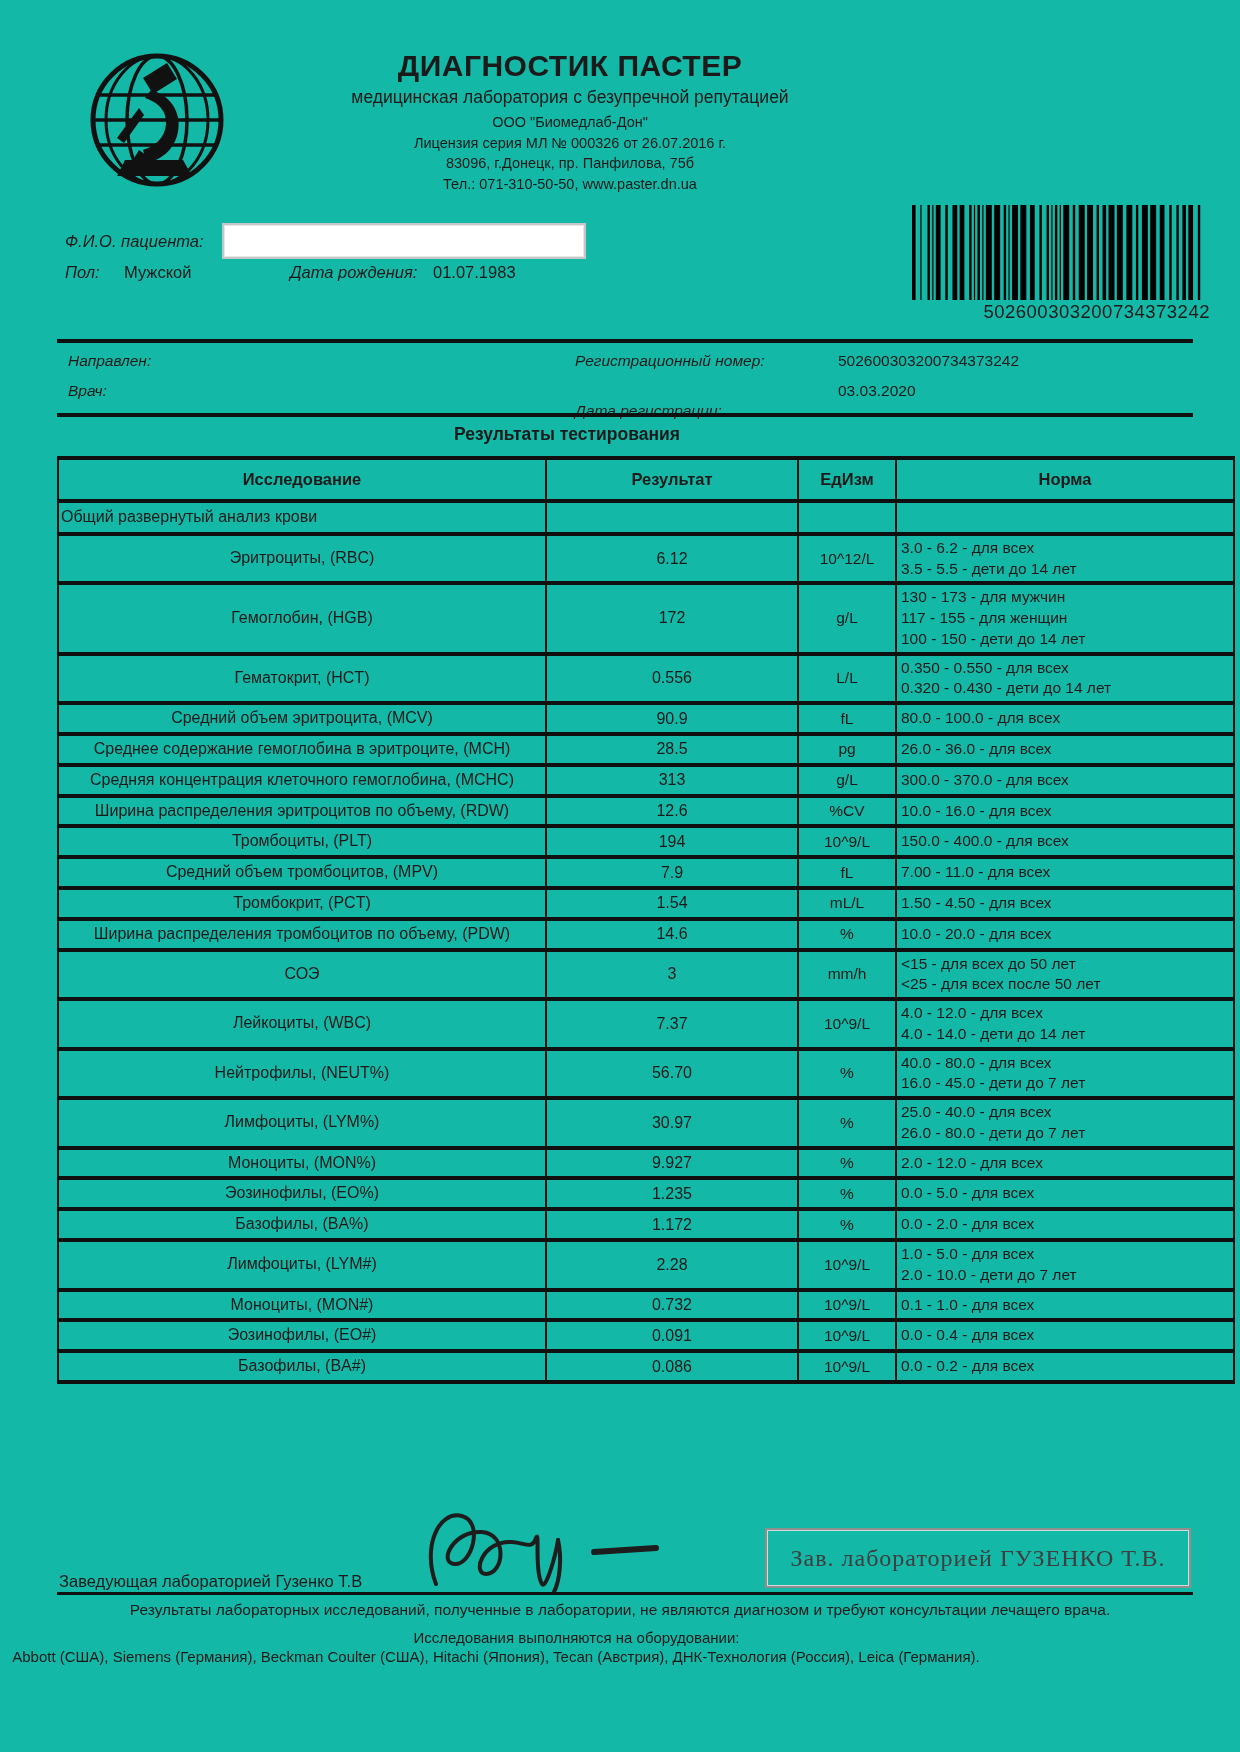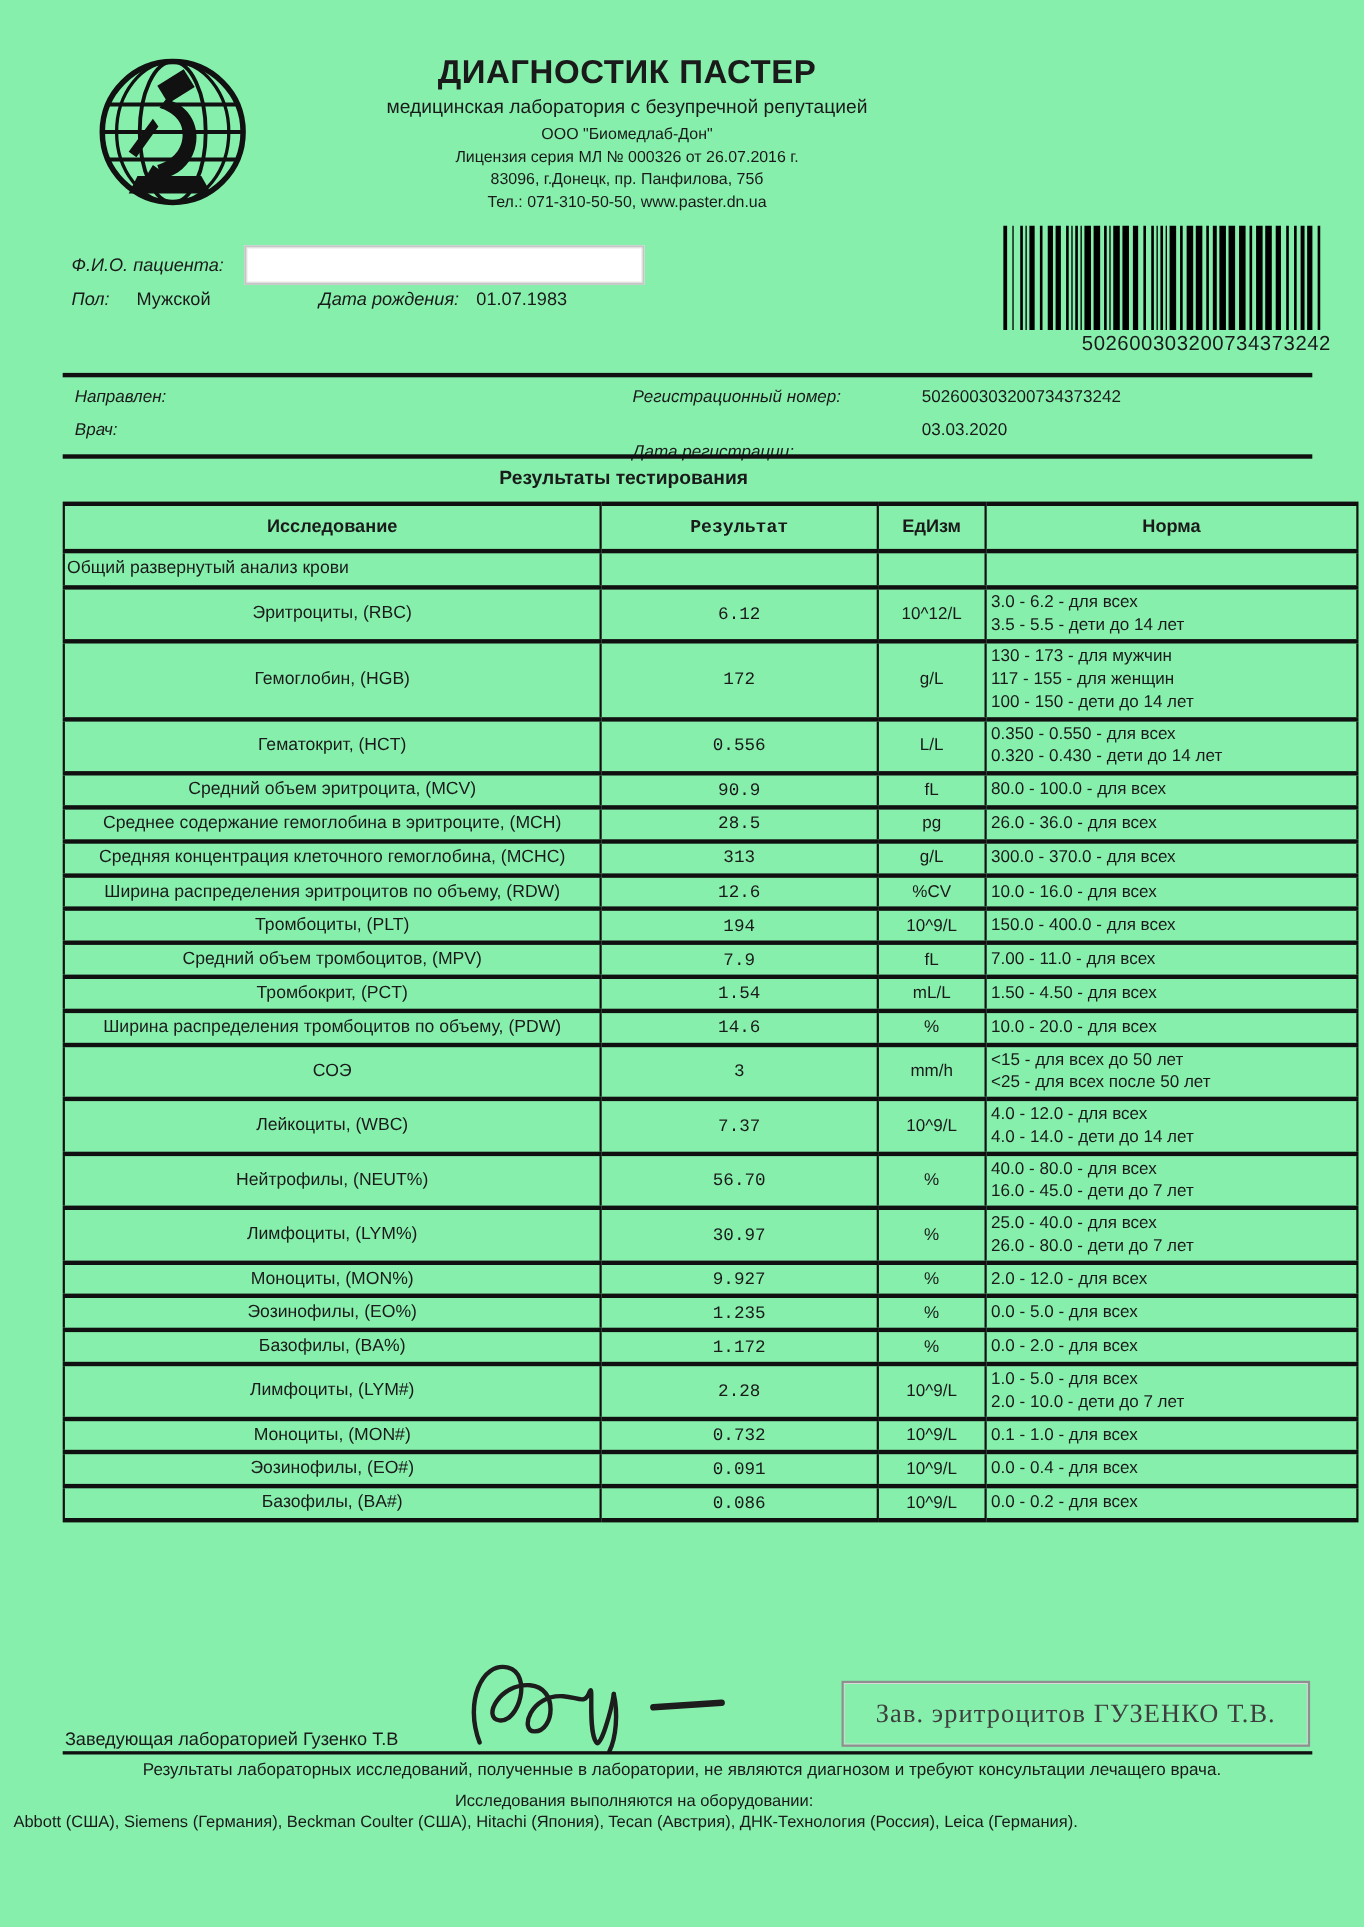--- a/index.html
+++ b/index.html
@@ -1,16 +1,16 @@
 <!DOCTYPE html>
 <html><head>
 <meta charset="utf-8">
 <style>
   html,body{margin:0;padding:0;background:#fff;}
-  #page{position:relative;width:1240px;height:1752px;background:#86efac;overflow:hidden;
+  #page{position:relative;width:1240px;height:1752px;background:#14b8a6;overflow:hidden;
         font-family:"Liberation Sans",sans-serif;color:#1a1a1a;}
   .abs{position:absolute;}
 
   
   .logo{left:86px;top:50px;width:142px;height:140px;}
   .hdr{left:240px;top:48px;width:660px;text-align:center;}
   .hdr-title{font-size:30px;font-weight:bold;letter-spacing:.5px;line-height:1.2;}
   .hdr-sub{font-size:17.5px;margin-top:3px;}
   .hdr-small{font-size:14.5px;line-height:1.42;margin-top:4px;}
 
@@ -45,21 +45,21 @@
   .p-regd{left:575px;top:382px;margin-top:20px;}
   .p-regdv{left:838px;top:382px;}
 
   
   .res-title{left:57px;top:424px;width:1020px;text-align:center;font-weight:bold;font-size:17.5px;}
   table.results{left:57px;top:456px;width:1136px;position:absolute;border-collapse:collapse;
                 table-layout:fixed;}
   table.results td,table.results th{border:2px solid #101010;border-top-width:4px;border-bottom-width:4px;
                 vertical-align:middle;overflow:hidden;}
   th.c-name,td.c-name{width:478px;}
-  th.c-result,td.c-result{width:242px;font-family:Liberation Mono, monospace;}
+  th.c-result,td.c-result{width:242px;}
   th.c-unit,td.c-unit{width:88px;}
   th.c-norm,td.c-norm{width:328px;}
   table.results th{font-size:16.5px;font-weight:bold;padding:10px 4px;text-align:center;}
   td.c-name{font-size:16px;text-align:center;padding:3px 8px;line-height:1.3;}
   td.c-name.section{text-align:left;padding:4px 2px;}
   td.c-result{font-size:16px;text-align:center;margin-left:31px;}
   td.c-unit{font-size:15.5px;text-align:center;padding:2px 1px;}
   td.c-norm{font-size:15.5px;text-align:left;padding:2px 4px;line-height:1.34;white-space:pre-line;}
 
   
@@ -338,20 +338,20 @@
   <div class="abs head-lab">Заведующая лабораторией Гузенко Т.В</div>
   <div class="abs sig">
     <svg viewBox="0 0 330 112">
       <g fill="none" stroke="#1d1d1d" stroke-width="4" stroke-linecap="round">
         <path d="M28 96 C 14 60 30 22 54 28 C 76 34 64 78 46 76 C 30 74 46 42 74 44 C 100 46 96 86 78 86 C 64 86 74 52 104 54 C 118 55 124 62 128 50 C 132 40 126 84 134 96 C 138 102 148 66 150 52"></path>
         <path d="M150 52 C 154 70 152 92 146 104"></path>
         <path d="M186 64 L 248 60" stroke-width="6"></path>
       </g>
     </svg>
   </div>
-  <div class="abs stamp">Зав. эритроцитов ГУЗЕНКО Т.В.</div>
+  <div class="abs stamp">Зав. лабораторией ГУЗЕНКО Т.В.</div>
 
   <div class="abs rule rule3"></div>
   <div class="abs disclaimer">Результаты лабораторных исследований, полученные в лаборатории, не являются диагнозом и требуют консультации лечащего врача.</div>
   <div class="abs equip-title">Исследования выполняются на оборудовании:</div>
   <div class="abs equip-list">Abbott (США), Siemens (Германия), Beckman Coulter (США), Hitachi (Япония), Tecan (Австрия), ДНК-Технология (Россия), Leica (Германия).</div>
 
 </div>
 
 </body></html>

